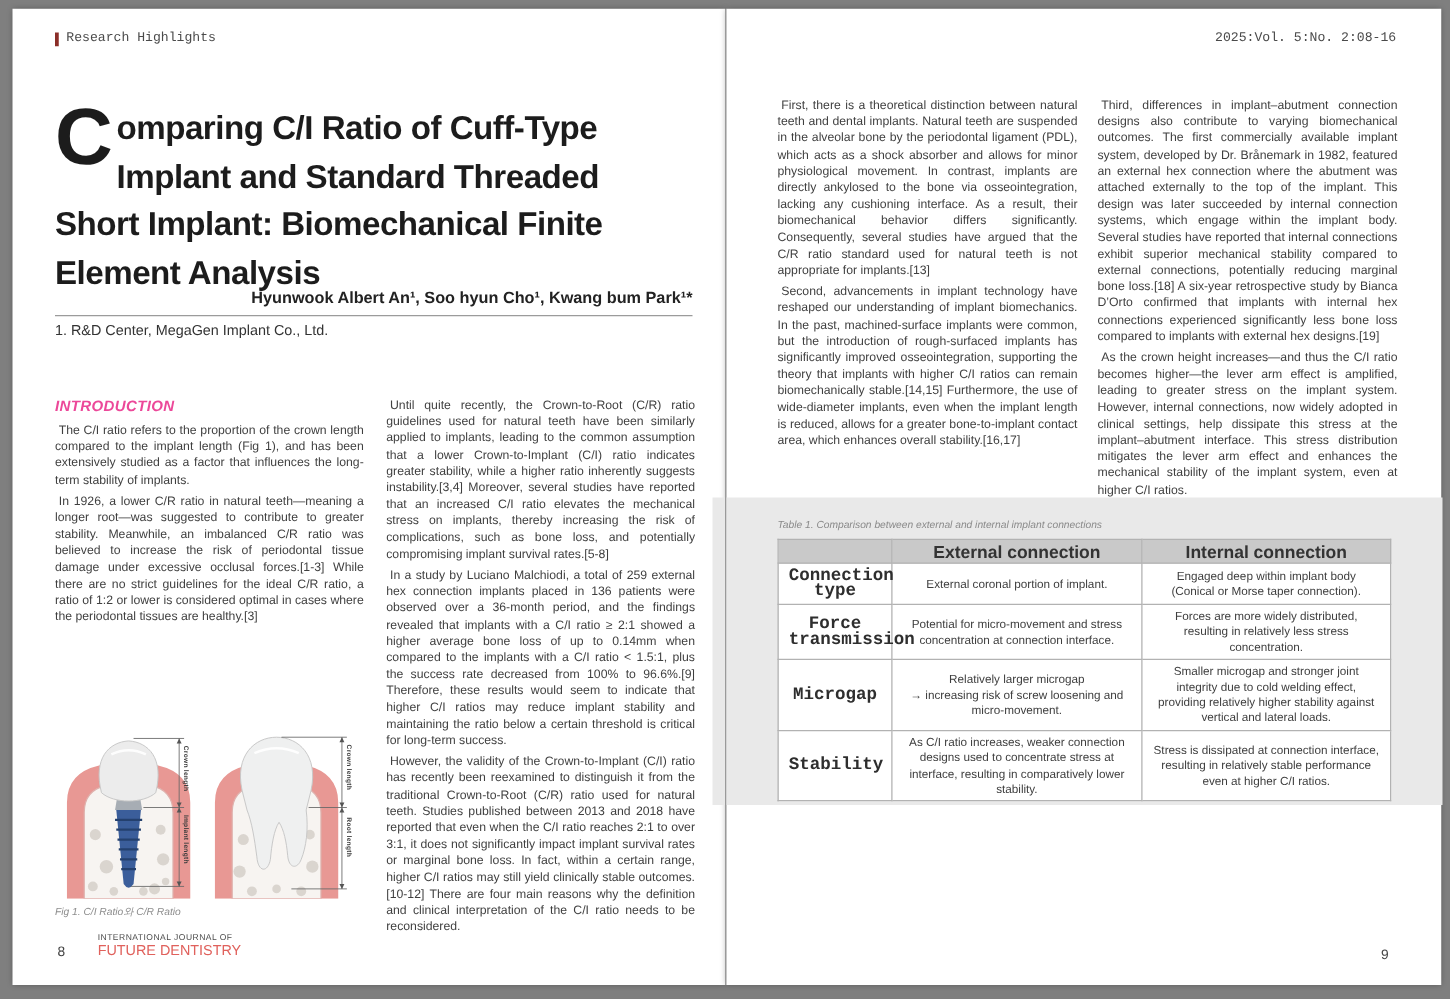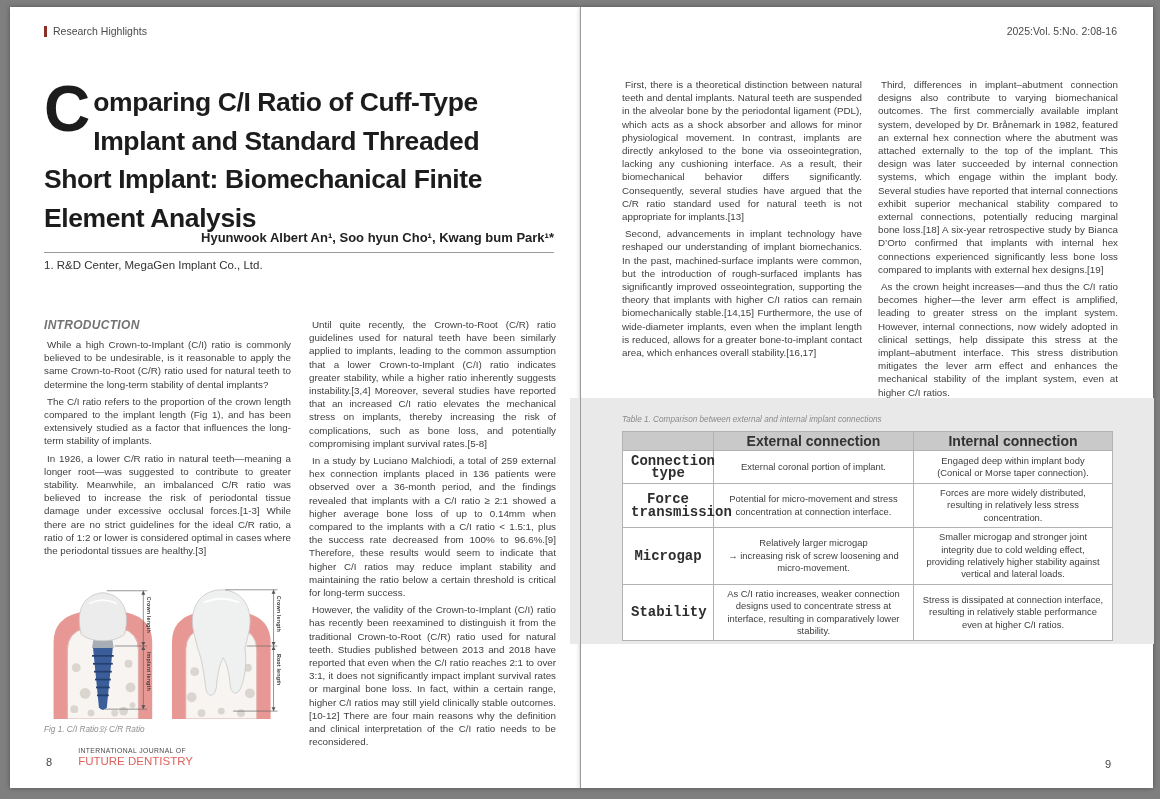--- a/index.html
+++ b/index.html
@@ -6,21 +6,21 @@
   body { background:#7f7f7f; font-family:"Liberation Sans", sans-serif; }
   #stage { position:relative; width:1160px; height:799px; background:#7f7f7f; overflow:hidden; }
 
   .page { position:absolute; top:7px; height:781px; background:#fff; box-shadow:0 0 5px rgba(0,0,0,.35); }
   #page-left  { left:10px;  width:570px; }
   #page-right { left:581px; width:572px; }
   #gutter-line { position:absolute; left:580px; top:7px; width:1px; height:781px; background:#9a9a9a; z-index:6; }
 
   
   .running-head { position:absolute; top:18px; display:flex; align-items:flex-end; gap:6px;
-                  font-size:10.5px; color:#4a4a4a; }
+                  font-size:10.5px; color:#4a4a4a;font-family:Liberation Mono, monospace; }
   #head-left { left:34px; }
   #head-right { right:36px; font-size:10.5px; color:#4a4a4a; }
   .accent-bar { width:3px; height:11px; background:#8b2e28; display:inline-block; }
 
   
   #title-block { position:absolute; left:34px; top:76px; width:492px; color:#1c1c1c; }
   #title-dropcap { float:left; font-size:64px; line-height:52px; font-weight:bold; letter-spacing:-2px; padding-right:5px; }
   #title-text { font-size:26.5px; font-weight:bold; line-height:38.5px; letter-spacing:-0.4px; }
 
   #authors-line { position:absolute; left:34px; top:223px; width:510px; text-align:right;
@@ -29,21 +29,21 @@
   #affiliation { position:absolute; left:34px; top:252px; font-size:11.5px; color:#333;text-align:right; }
 
   
   .cols { position:absolute; display:flex; }
   #p8-cols { left:34px; top:311px; width:512px; gap:18px; }
   #p9-cols { left:41px; top:71px;  width:496px; gap:16px; }
   #p8-cols .col { width:247px; }
   #p9-cols .col { width:240px; }
   .body-text p { font-size:9.8px; line-height:13.2px; text-align:justify; color:#3f3f3f;
                  margin:0 0 4px 0; text-indent:3px; }
-  .section-heading { font-size:12px; font-weight:bold; font-style:italic; color:#737373;
+  .section-heading { font-size:12px; font-weight:bold; font-style:italic; color:#ec4899;
                      letter-spacing:.3px; margin-bottom:6px; }
 
   
   #figure1 { position:absolute; left:34px; top:566px; width:247px; }
   #figure1 svg { display:block; }
   #fig-caption { font-size:8.2px; font-style:italic; color:#8d8d8d; margin-top:5px; }
   .dim-label { font-size:5.4px; font-weight:bold; fill:#3d3d3d; letter-spacing:.2px; }
 
   
   #p8-footer { position:absolute; left:36px; top:739px; display:flex; align-items:flex-end; gap:26px; }
@@ -79,21 +79,20 @@
       <span id="title-dropcap">C</span><span id="title-text">omparing C/I Ratio of Cuff-Type Implant and Standard Threaded Short Implant: Biomechanical Finite Element Analysis</span>
     </div>
 
     <div id="authors-line">Hyunwook Albert An¹, Soo hyun Cho¹, Kwang bum Park¹*</div>
     <div id="author-divider"></div>
     <div id="affiliation">1. R&amp;D Center, MegaGen Implant Co., Ltd.</div>
 
     <div class="cols" id="p8-cols">
       <div class="col body-text">
         <div class="section-heading">INTRODUCTION</div>
-        <p>While a high Crown-to-Implant (C/I) ratio is commonly believed to be undesirable, is it reasonable to apply the same Crown-to-Root (C/R) ratio used for natural teeth to determine the long-term stability of dental implants?</p>
         <p>The C/I ratio refers to the proportion of the crown length compared to the implant length (Fig 1), and has been extensively studied as a factor that influences the long-term stability of implants.</p>
         <p>In 1926, a lower C/R ratio in natural teeth—meaning a longer root—was suggested to contribute to greater stability. Meanwhile, an imbalanced C/R ratio was believed to increase the risk of periodontal tissue damage under excessive occlusal forces.[1-3] While there are no strict guidelines for the ideal C/R ratio, a ratio of 1:2 or lower is considered optimal in cases where the periodontal tissues are healthy.[3]</p>
       </div>
       <div class="col body-text">
         <p>Until quite recently, the Crown-to-Root (C/R) ratio guidelines used for natural teeth have been similarly applied to implants, leading to the common assumption that a lower Crown-to-Implant (C/I) ratio indicates greater stability, while a higher ratio inherently suggests instability.[3,4] Moreover, several studies have reported that an increased C/I ratio elevates the mechanical stress on implants, thereby increasing the risk of complications, such as bone loss, and potentially compromising implant survival rates.[5-8]</p>
         <p>In a study by Luciano Malchiodi, a total of 259 external hex connection implants placed in 136 patients were observed over a 36-month period, and the findings revealed that implants with a C/I ratio ≥ 2:1 showed a higher average bone loss of up to 0.14mm when compared to the implants with a C/I ratio &lt; 1.5:1, plus the success rate decreased from 100% to 96.6%.[9] Therefore, these results would seem to indicate that higher C/I ratios may reduce implant stability and maintaining the ratio below a certain threshold is critical for long-term success.</p>
         <p>However, the validity of the Crown-to-Implant (C/I) ratio has recently been reexamined to distinguish it from the traditional Crown-to-Root (C/R) ratio used for natural teeth. Studies published between 2013 and 2018 have reported that even when the C/I ratio reaches 2:1 to over 3:1, it does not significantly impact implant survival rates or marginal bone loss. In fact, within a certain range, higher C/I ratios may still yield clinically stable outcomes.[10-12] There are four main reasons why the definition and clinical interpretation of the C/I ratio needs to be reconsidered.</p>
       </div>
     </div>
 

